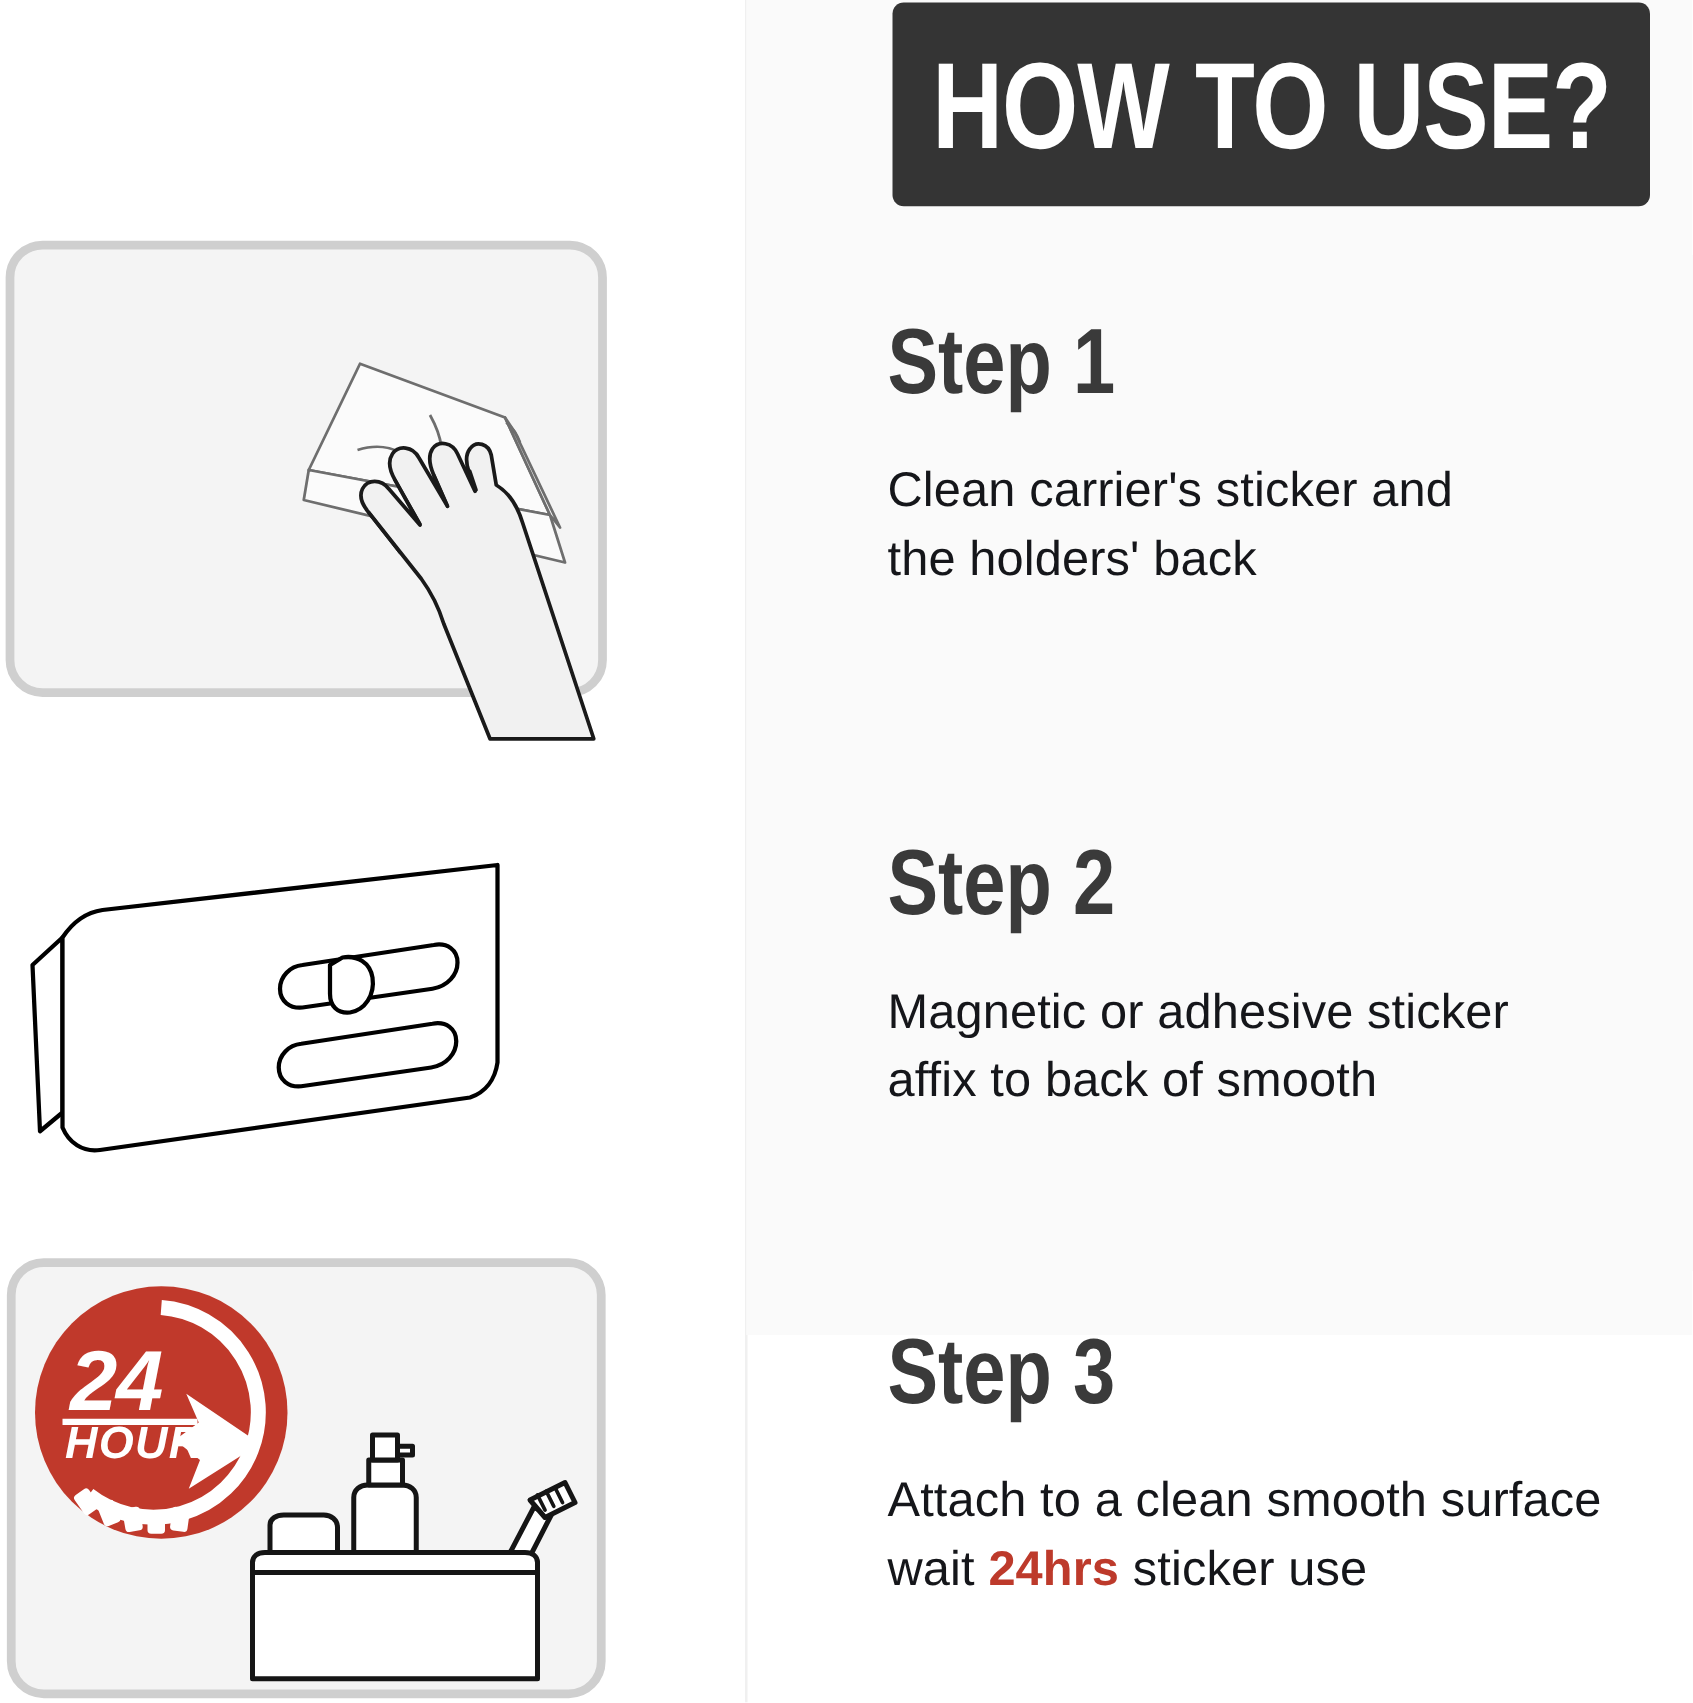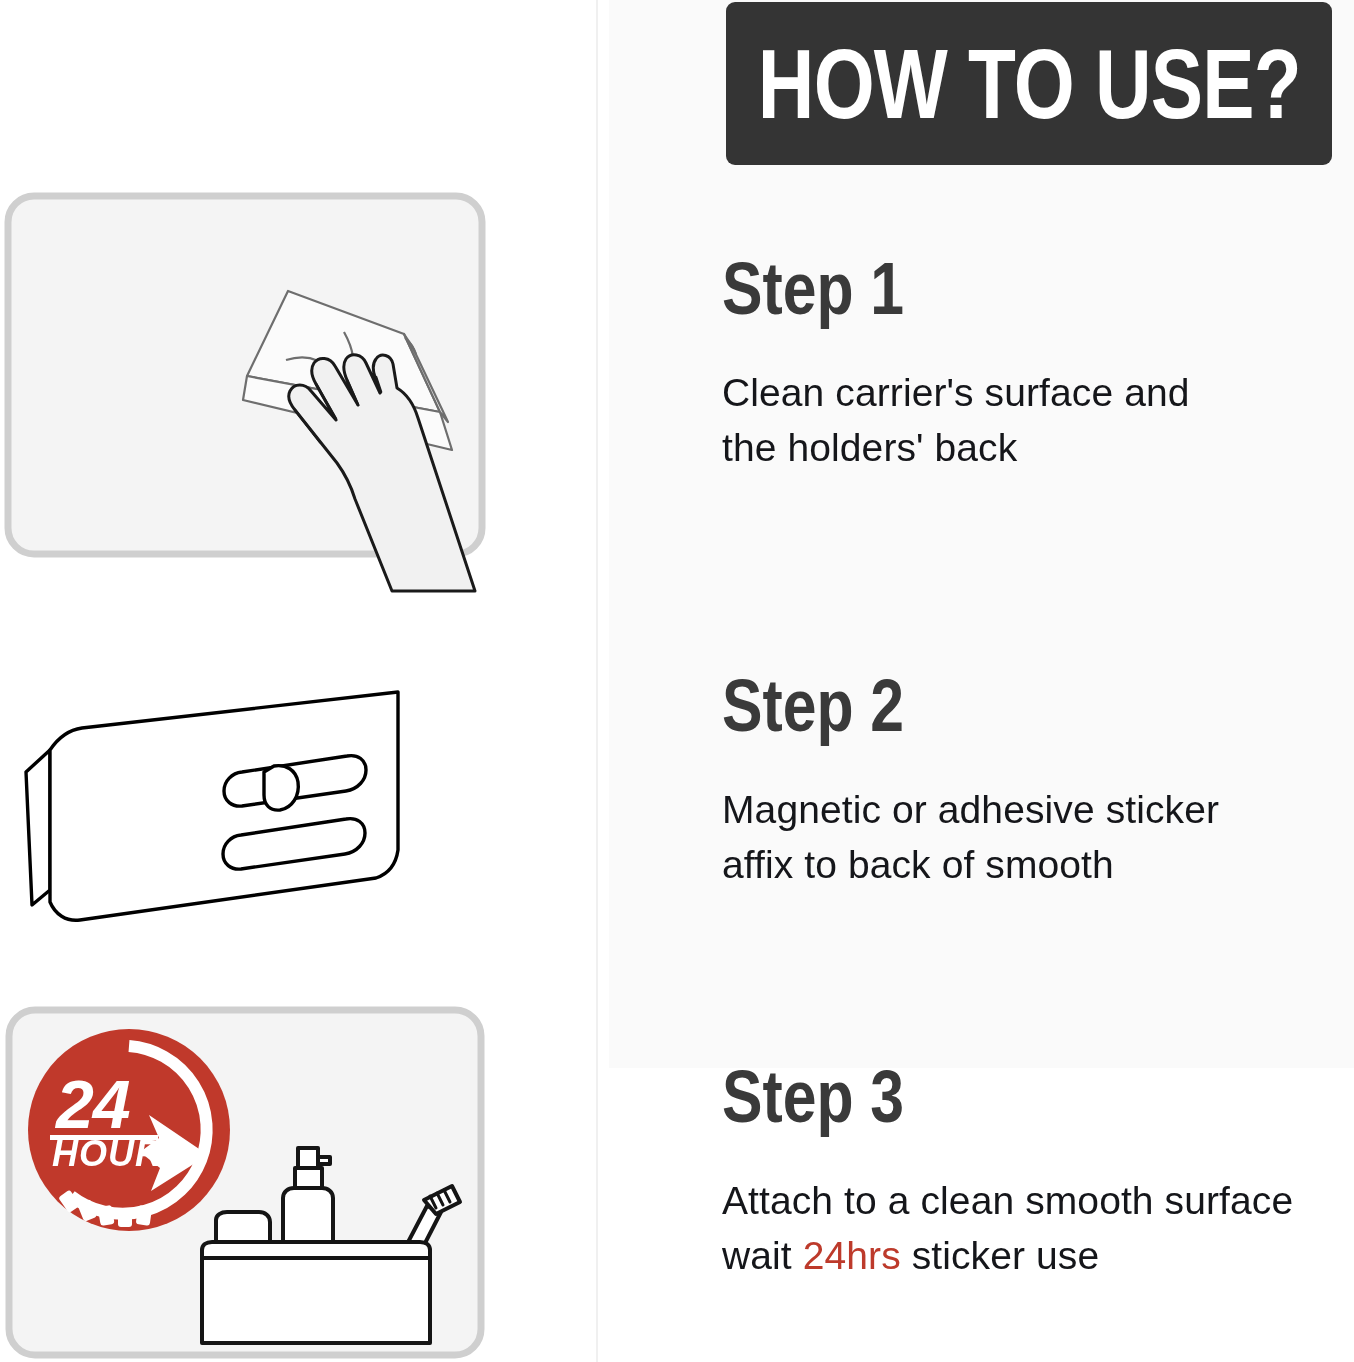--- a/index.html
+++ b/index.html
@@ -14,21 +14,20 @@
     position:absolute;inset:0;
     display:flex;
   }
   
   .left-col{
     position:relative;
     width:597px;
     height:1362px;
     background:#ffffff;
     flex:0 0 597px;
-    padding-left:12px;
   }
   .divider{
     position:absolute;
     left:596px;top:0;
     width:2px;height:1362px;
     background:#f0f0f0;
   }
   .illus{
     position:absolute;
   }
@@ -92,21 +91,21 @@
     color:#15161a;
     font-family:"Liberation Sans",sans-serif;
     font-weight:300;
     font-size:39px;
     line-height:55px;
     letter-spacing:0.1px;
     white-space:pre-line;
   }
   .step-body .hl{
     color:#bd3a2b;
-    font-weight:normal;
+    font-weight:bold;
   }
 </style>
 </head>
 <body>
 
 <div class="page">
 
   <div class="left-col">
 
     <div class="illus" id="illus-1">
@@ -251,21 +250,21 @@
   </div>
 
   <div class="right-col">
 
     <div class="title-box">
       <span class="title-text">HOW TO USE?</span>
     </div>
 
     <div class="step" id="step-1">
       <p class="step-heading">Step 1</p>
-      <p class="step-body"><span>Clean carrier's surface and
+      <p class="step-body"><span>Clean carrier's sticker and
 the holders' back</span></p>
     </div>
 
     <div class="step" id="step-2">
       <p class="step-heading">Step 2</p>
       <p class="step-body"><span>Magnetic or adhesive sticker
 affix to back of smooth</span></p>
     </div>
 
     <div class="step" id="step-3">

